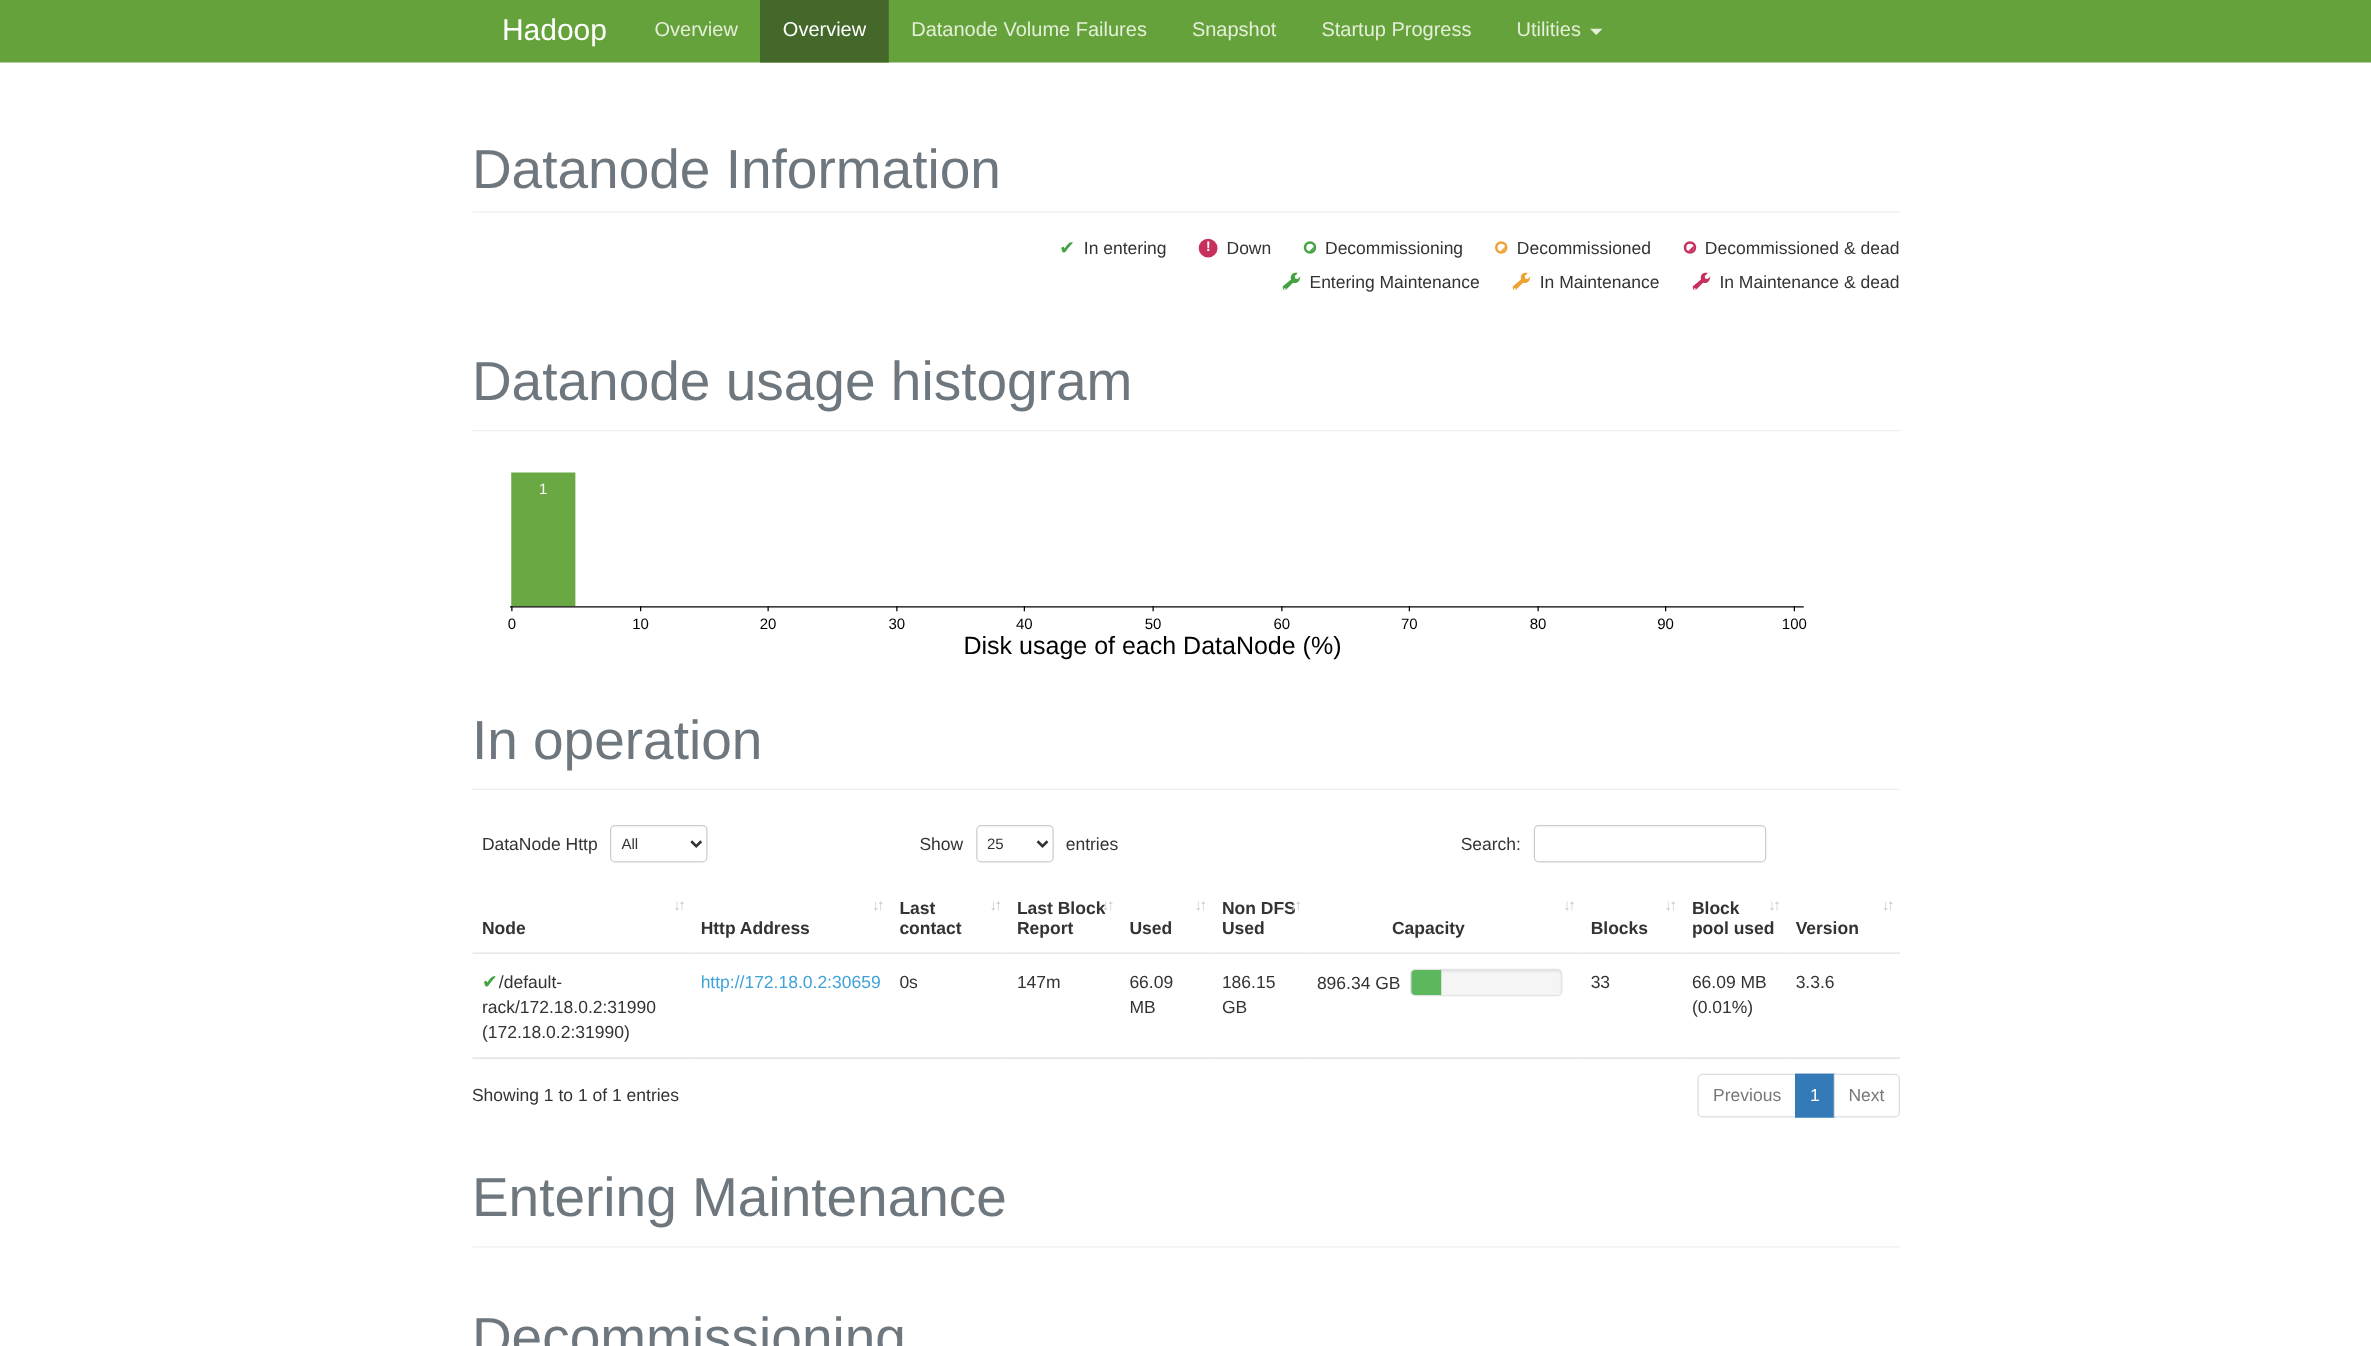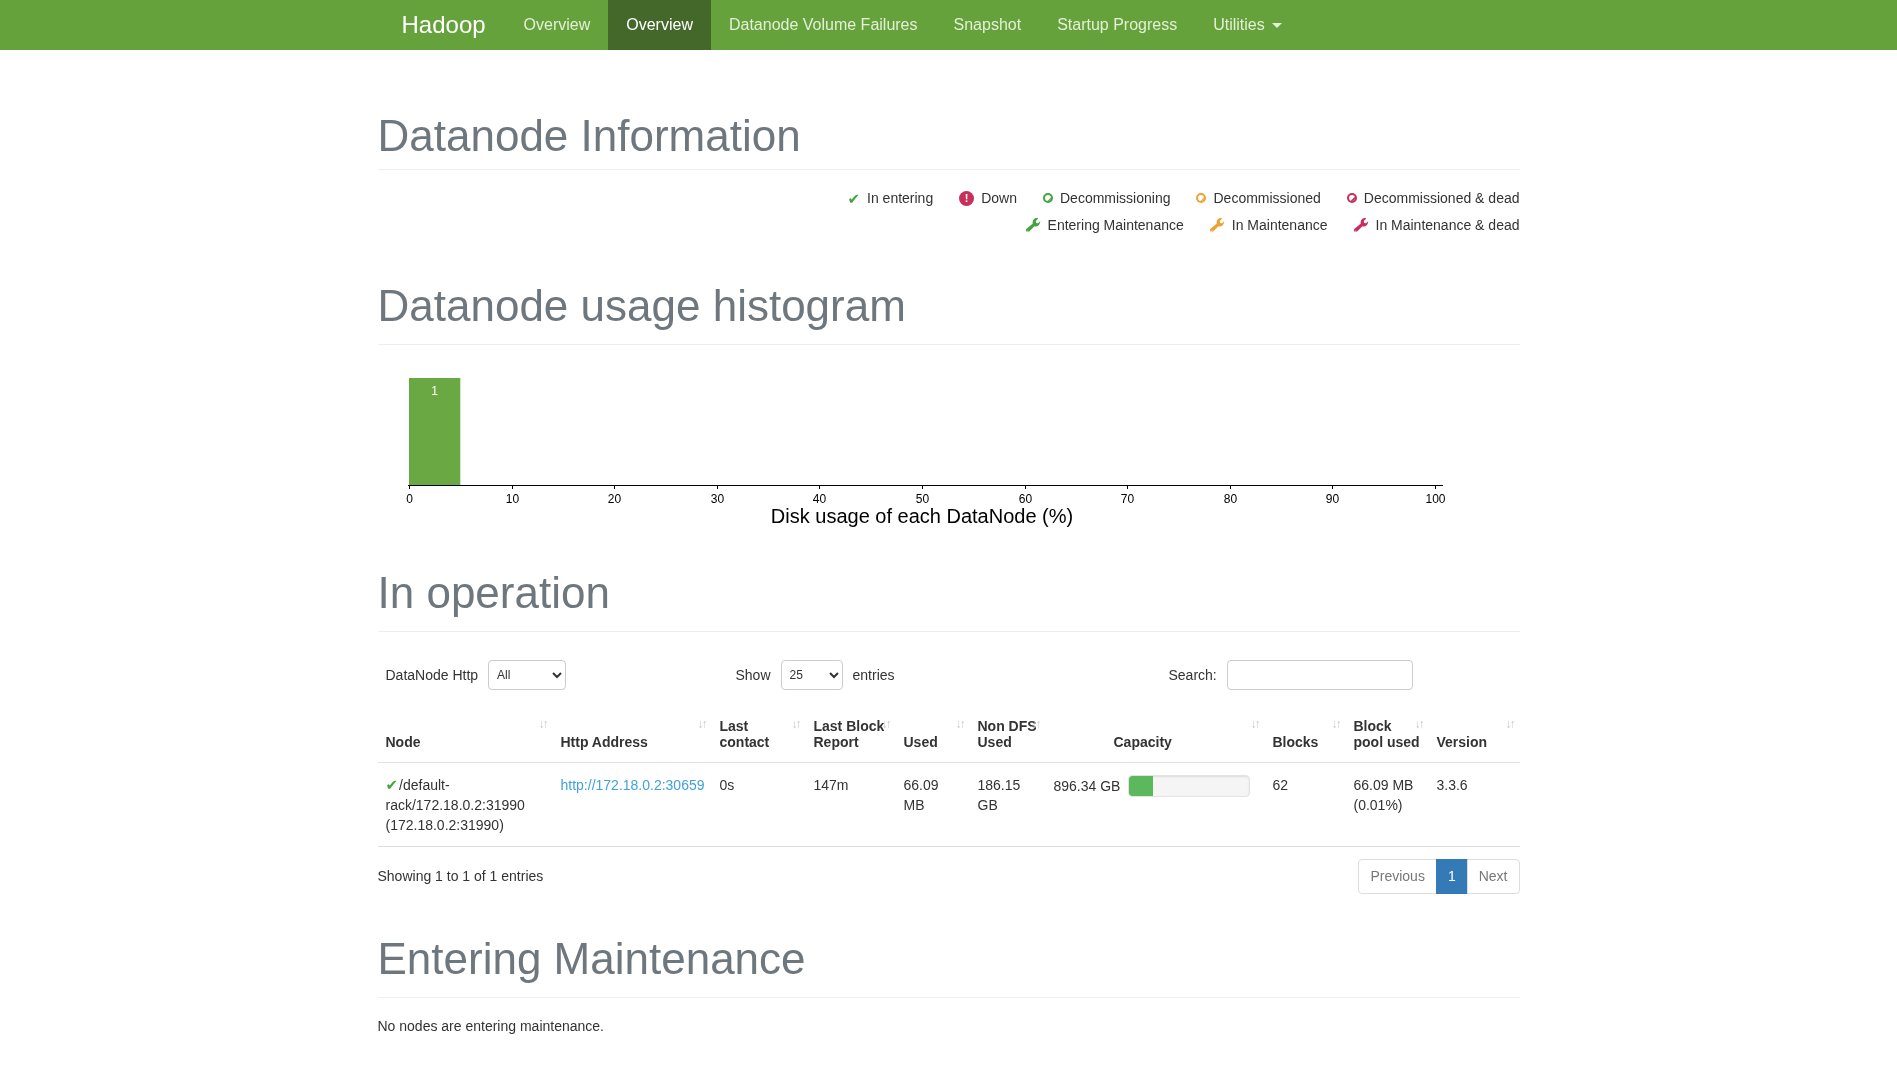--- a/index.html
+++ b/index.html
@@ -266,38 +266,37 @@
         <td>66.09 MB</td>
         <td>186.15 GB</td>
         <td>
           <div class="cap-cell">
             <span>896.34 GB</span>
             <div class="progress">
               <div class="progress-fill" style="width: 20%;"></div>
             </div>
           </div>
         </td>
-        <td>62</td>
+        <td>33</td>
         <td>66.09 MB (0.01%)</td>
         <td>3.3.6</td>
       </tr>
     </tbody>
   </table>
 
   <div class="table-footer">
     <span class="showing-text">Showing 1 to 1 of 1 entries</span>
     <div class="pagination">
       <a class="page-btn prev">Previous</a>
       <a class="page-btn active">1</a>
       <a class="page-btn next">Next</a>
     </div>
   </div>
 
   <div class="section-header sh-em">
     <h2>Entering Maintenance</h2>
   </div>
-  <p class="empty-text">No nodes are entering maintenance.</p>
 
   <div class="section-header sh-dec">
     <h2>Decommissioning</h2>
   </div>
 
 </div>
 
 </body></html>

